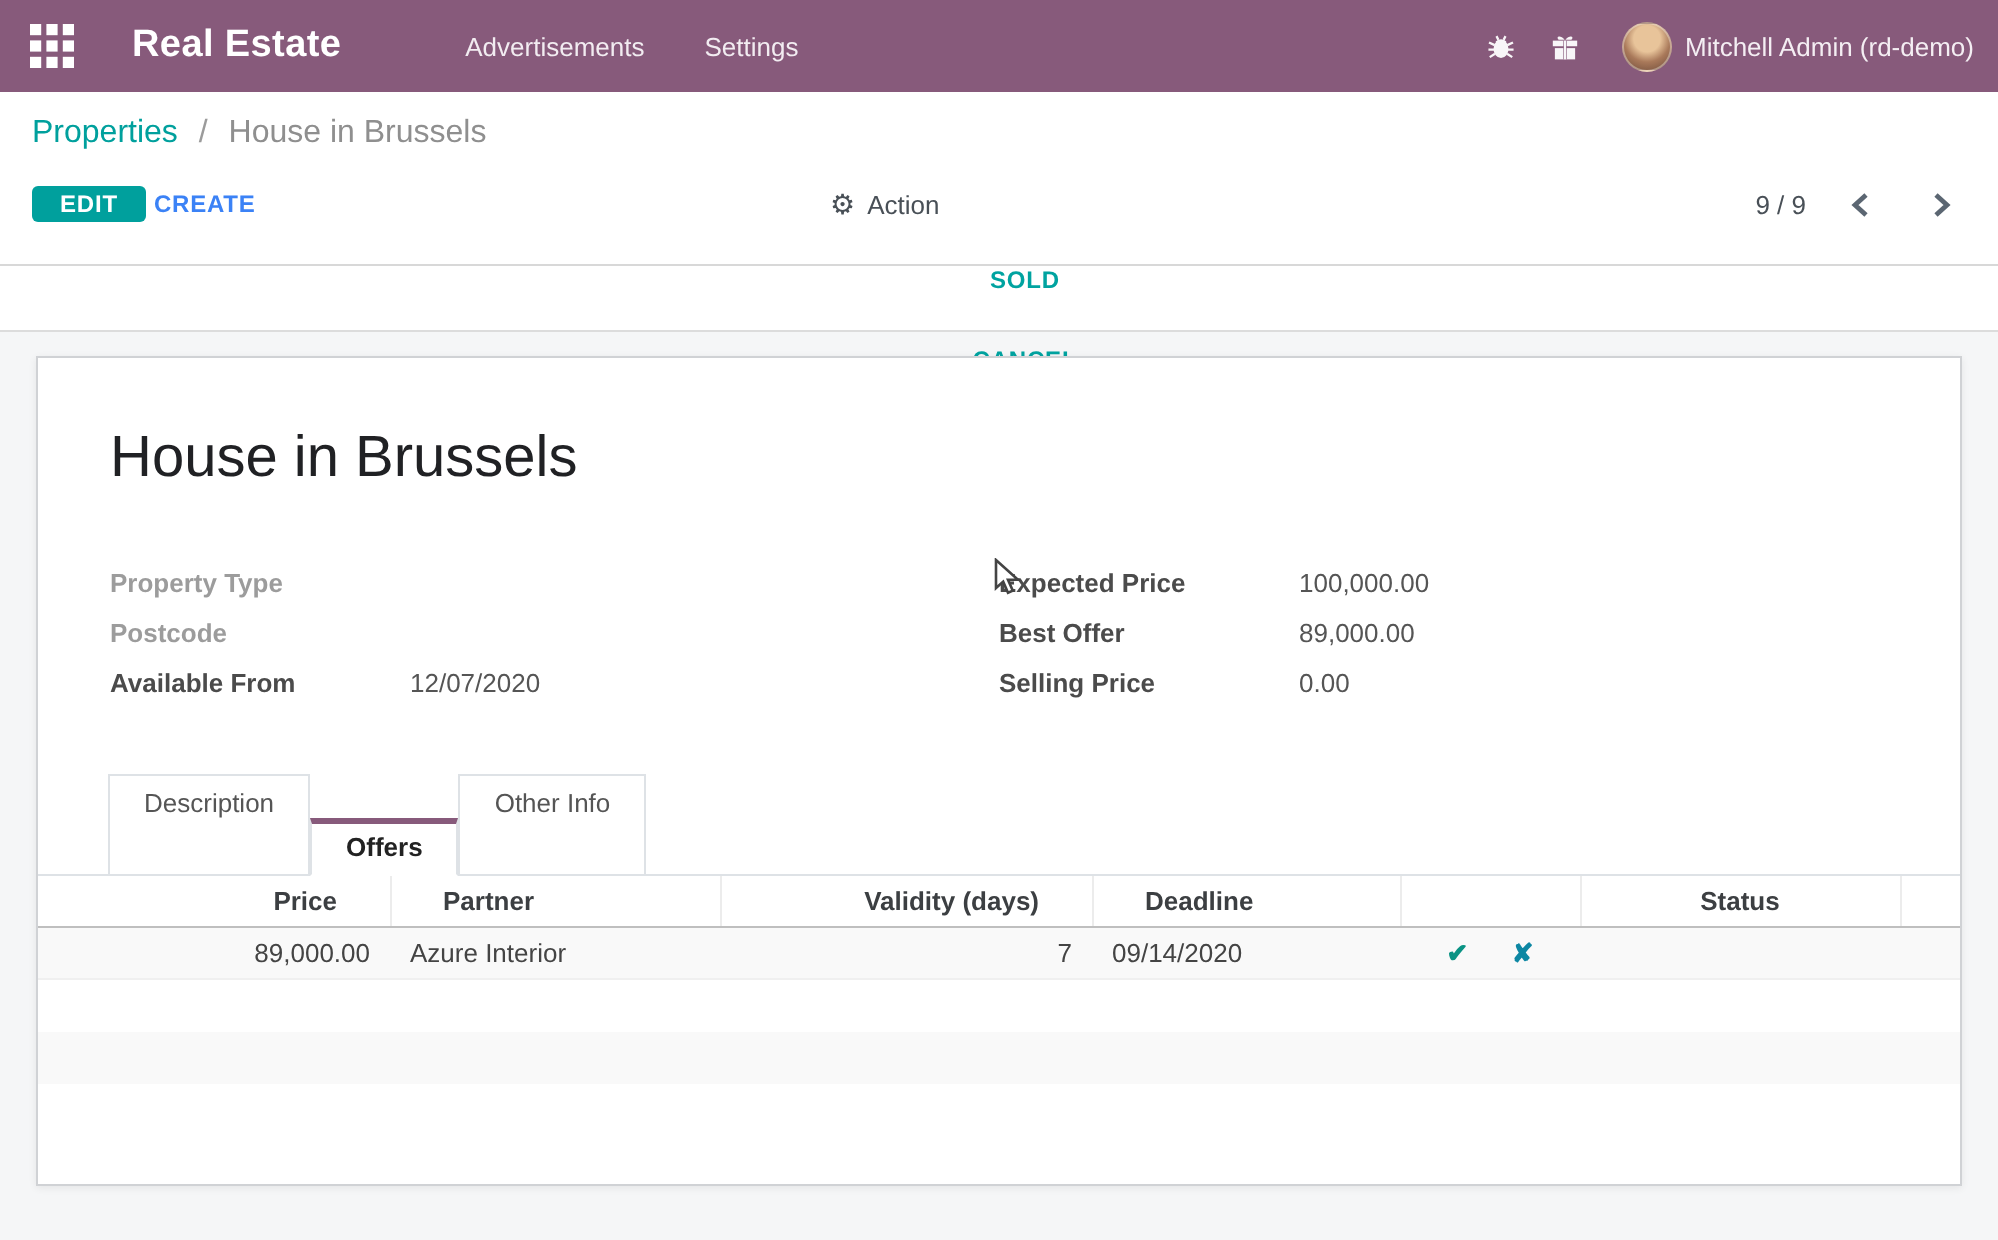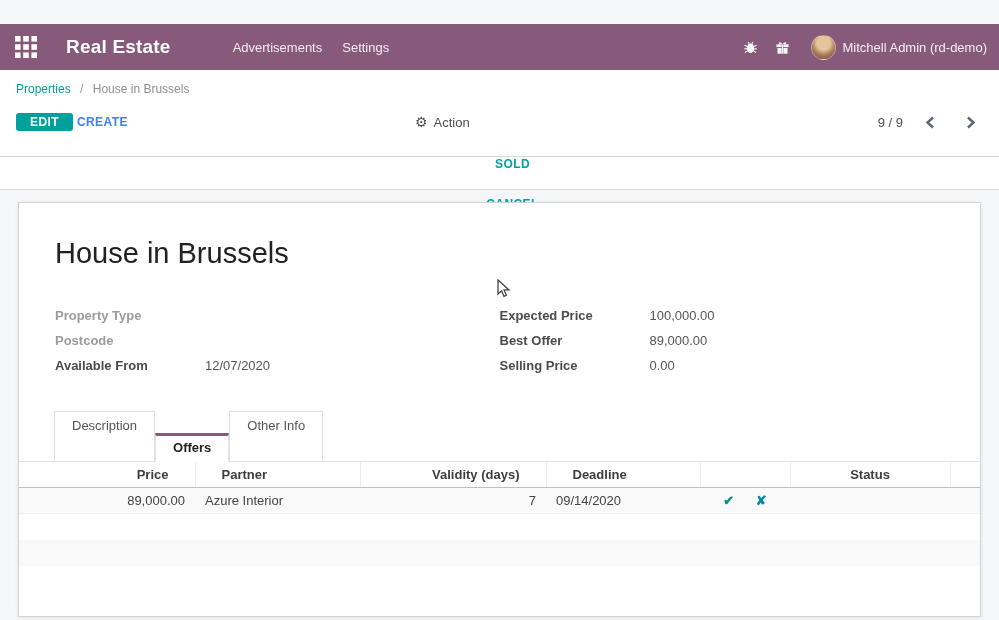--- a/index.html
+++ b/index.html
@@ -1,36 +1,36 @@
 <!DOCTYPE html>
 <html><head>
 <meta charset="utf-8">
 <style>
   * { margin:0; padding:0; box-sizing:border-box; }
   html,body { width:999px; height:620px; overflow:hidden; background:#f5f6f7;
               font-family:"Liberation Sans", sans-serif; }
 
   
   .navbar { height:46px; background:#875A7B; display:flex; align-items:center;
-            padding:0 12px 0 14px; color:#fff;margin-top:24px; }
+            padding:0 12px 0 14px; color:#fff; }
   .apps-btn { width:24px; height:24px; display:flex; align-items:center; justify-content:center;
               cursor:pointer; margin-right:28px; }
   .brand { font-size:19px; font-weight:bold; letter-spacing:.2px; margin-right:52px; cursor:pointer; }
-  .nav-menus { display:flex; gap:0;justify-content:space-between; }
+  .nav-menus { display:flex; gap:10px;justify-content:space-between; }
   .nav-menu { font-size:13px; color:#f2ecf1; padding:6px 10px; cursor:pointer; }
   .nav-right { margin-left:auto; display:flex; align-items:center; gap:0; }
   .nav-icon { width:32px; height:32px; display:flex; align-items:center; justify-content:center; cursor:pointer; opacity:.95; }
   .avatar { width:25px; height:25px; border-radius:50%; margin:0 7px 0 12px;
             background:radial-gradient(circle at 50% 32%, #e8c49a 0 34%, #a9795a 60%, #6c4a38 100%);
             border:1px solid rgba(255,255,255,.35); }
   .user-name { font-size:13px; color:#f4eef3; cursor:pointer; }
 
   
   .control-panel { background:#fff; padding:12px 16px 10px; border-bottom:1px solid #d8d8d8; height:87px; }
-  .breadcrumb { font-size:12px; margin-bottom:11px; }
+  .breadcrumb { font-size:16px; margin-bottom:11px; }
   .breadcrumb .parent { color:#00A09D; cursor:pointer; }
   .breadcrumb .sep { color:#9b9b9b; margin:0 6px; }
   .breadcrumb .current { color:#8f8f8f; }
   .controls-row { display:flex; align-items:center; position:relative; height:30px; }
   .btn-edit { background:#00A09D; color:#fff; border:none; border-radius:3px; font-family:inherit;
               font-size:12px; font-weight:bold; letter-spacing:.4px; padding:2px 14px; cursor:pointer; }
   .btn-create { background:none; border:none; color:#3b82f6; font-family:inherit; font-size:12px;
                 font-weight:bold; letter-spacing:.4px; padding:7px 4px; cursor:pointer; }
   .action-menu { position:absolute; left:399px; display:flex; align-items:center; gap:6px;
                  font-size:13px; color:#495057; cursor:pointer; }

